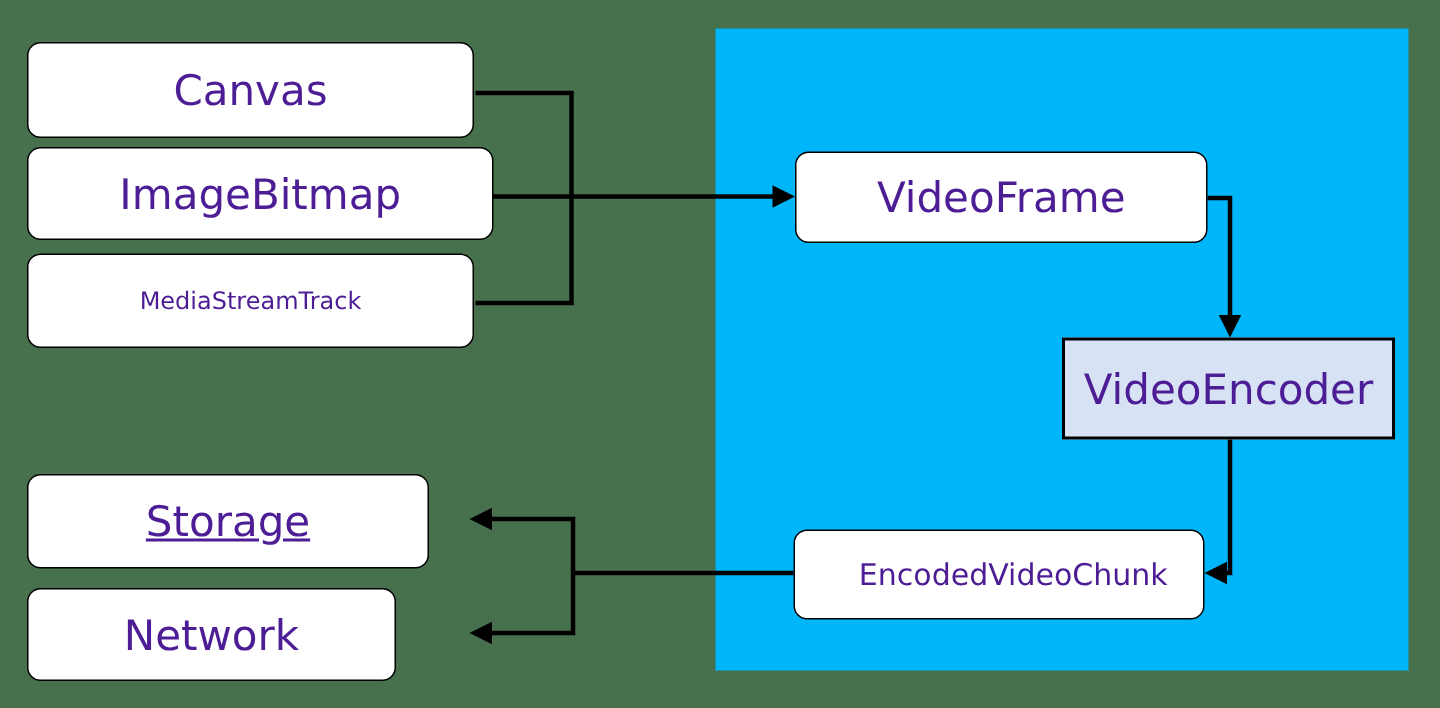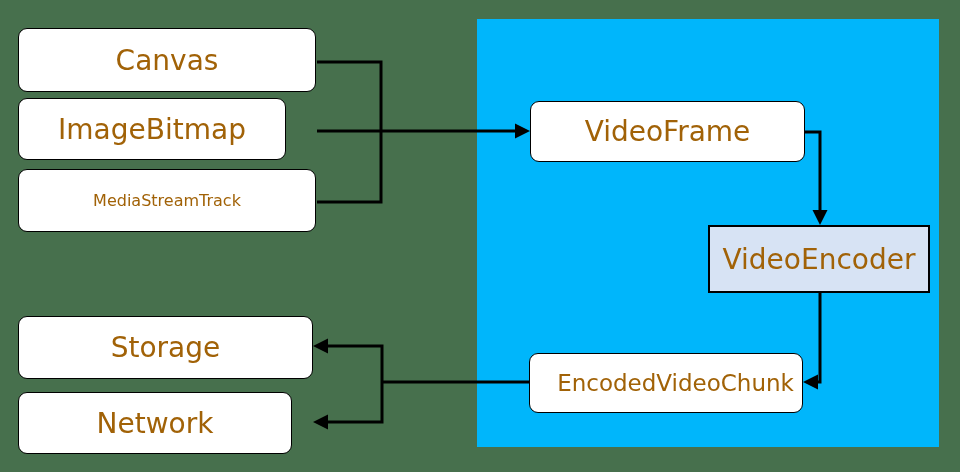--- a/index.html
+++ b/index.html
@@ -23,33 +23,33 @@
   }
   .node {
     position: absolute;
     display: flex;
     align-items: center;
     justify-content: center;
     background: #ffffff;
     border: 1.5px solid #000000;
     border-radius: 9px;
     box-sizing: border-box;
-    color: #a16207;
+    color: #4c1d95;
     font-size: 28px;
     white-space: nowrap;
   }
   .node-canvas            { left: 18px;  top: 28px;  width: 298px; height: 64px; }
-  .node-imagebitmap       { left: 18px;  top: 98px;  width: 268px; height: 62px; }
+  .node-imagebitmap       { left: 18px;  top: 98px;  width: 311px; height: 62px; }
   .node-mediastreamtrack  { left: 18px;  top: 169px; width: 298px; height: 63px; font-size: 16px; }
-  .node-storage           { left: 18px;  top: 316px; width: 295px; height: 63px; }
-  .node-network           { left: 18px;  top: 392px; width: 274px; height: 62px; text-align: center; }
+  .node-storage           { left: 18px;  top: 316px; width: 268px; height: 63px; text-decoration: underline; }
+  .node-network           { left: 18px;  top: 392px; width: 246px; height: 62px; text-align: center; }
   .node-videoframe        { left: 530px; top: 101px; width: 275px; height: 61px; }
   .node-videoencoder      { left: 708px; top: 225px; width: 222px; height: 68px;
                             background: #d7e3f4; border-radius: 0; border-width: 2px; }
-  .node-encodedvideochunk { left: 529px; top: 353px; width: 274px; height: 60px; font-size: 23px; padding-left: 19px; }
+  .node-encodedvideochunk { left: 529px; top: 353px; width: 274px; height: 60px; font-size: 20px; padding-left: 19px; }
 </style>
 </head>
 <body>
 
 <div class="stage">
 
   <div class="webcodecs-region"></div>
 
   <svg class="connectors" width="960" height="472" viewBox="0 0 960 472">
 

